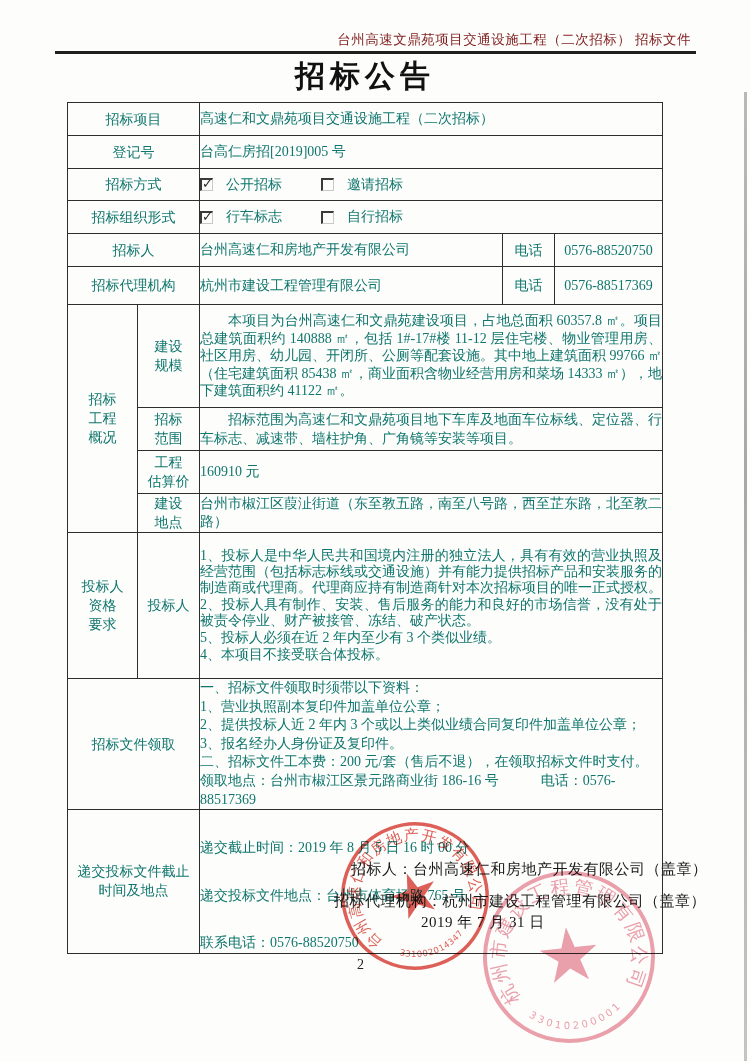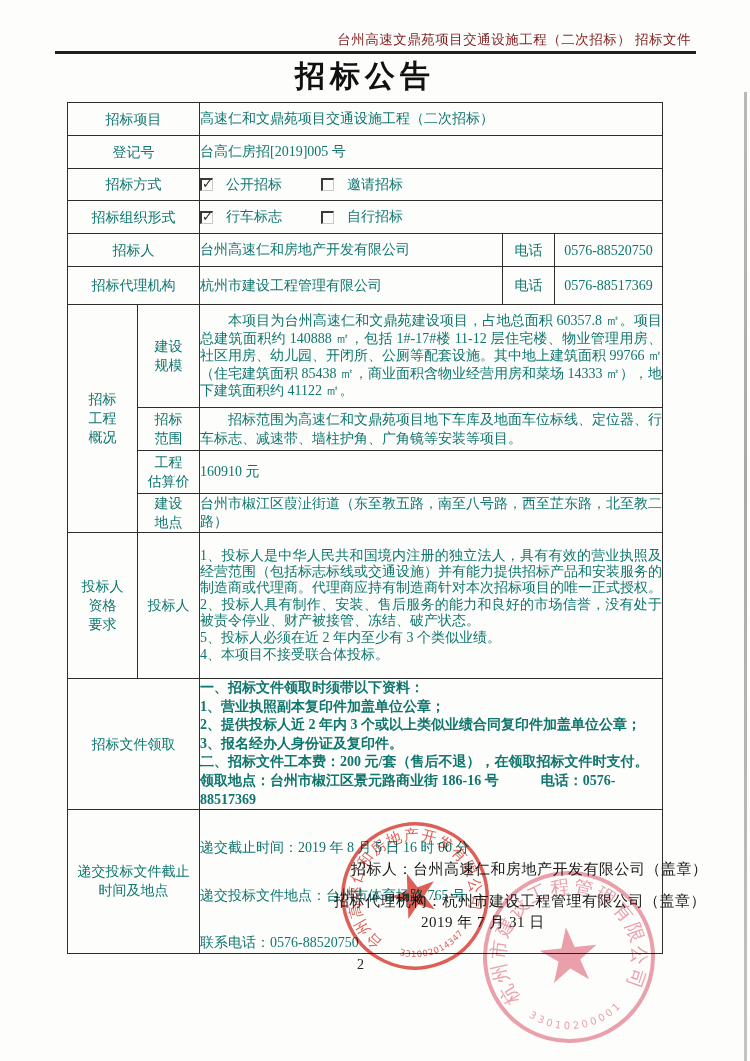--- a/index.html
+++ b/index.html
@@ -44,21 +44,21 @@
   }
   td.lbl{
     text-align:center;white-space:pre-line;line-height:19px;
     padding:2px 3px;
   }
   td.val{padding:2px 8px 2px 10px;}
   .single{line-height:18px;}
   .para{line-height:17.5px;text-indent:2em;text-align:justify;padding:1px 0;}
   .para2{line-height:19.5px;text-indent:2em;text-align:justify;}
   .qual-item{line-height:16px;text-align:justify;margin:1px 0;}
-  .plain-lines div{line-height:18.6px;font-weight:bold;}
+  .plain-lines div{line-height:18.6px;}
   .sub-lines div{line-height:19.5px;margin-top:28px;}
   .cbx-row{display:flex;align-items:flex-end;gap:13px;}
   .cbx-group{display:flex;align-items:center;gap:13px;margin-right:26px;}
   .checkbox{
     position:relative;width:13px;height:13px;box-sizing:border-box;
     border-top:2px solid #3a3a3a;border-left:2px solid #3a3a3a;
     border-right:1.5px solid #c9c9c7;border-bottom:1.5px solid #c9c9c7;
     background:#fdfdfb;flex:0 0 auto;
   }
   .checkbox.checked::after{

